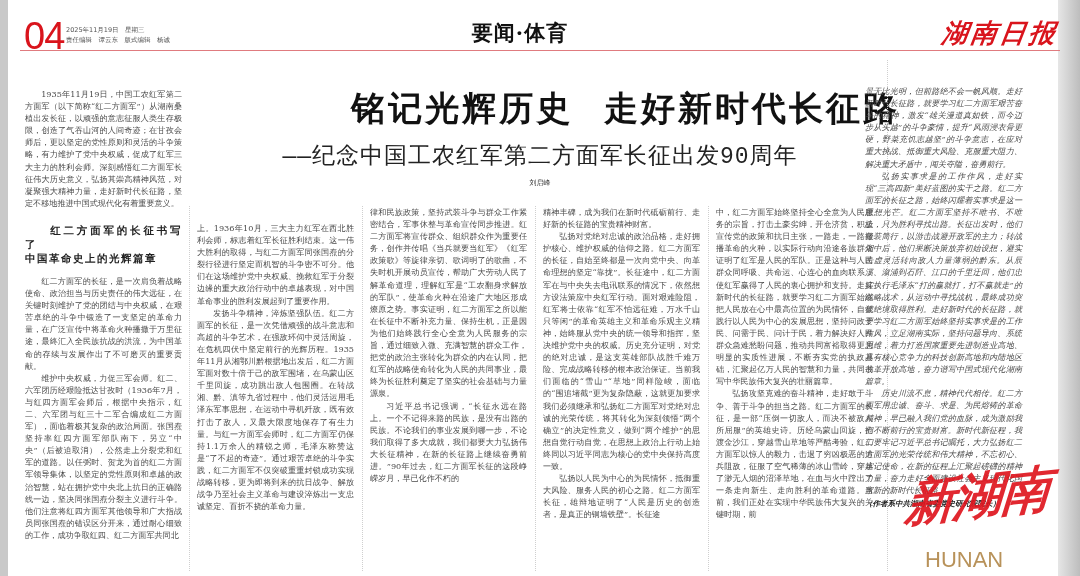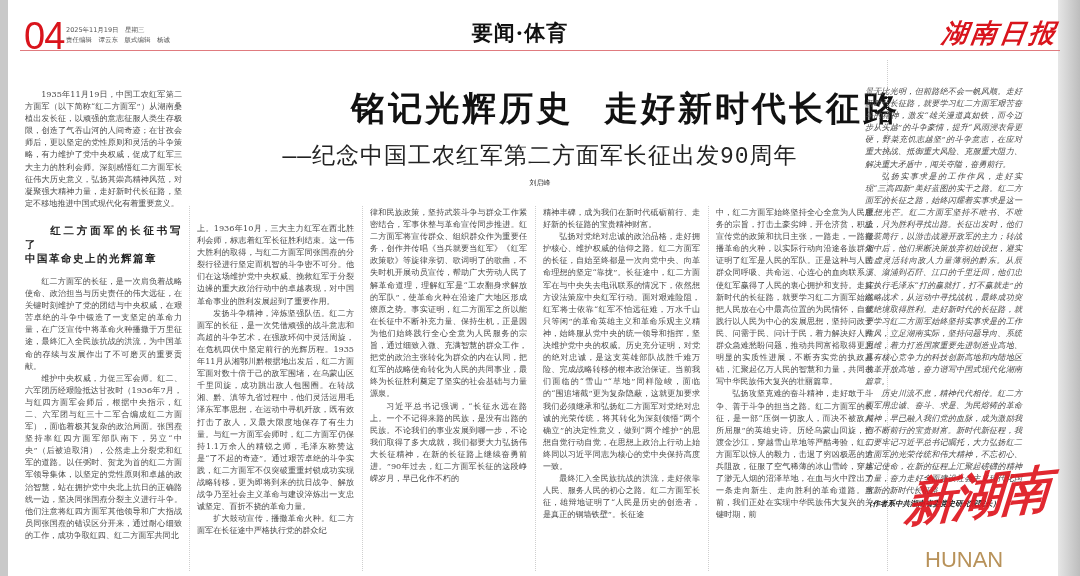--- a/index.html
+++ b/index.html
@@ -73,34 +73,33 @@
     <span>中国革命史上的光辉篇章</span>
   </h3>
   <p>红二方面军的长征，是一次肩负着战略使命、政治担当与历史责任的伟大远征，在关键时刻维护了党的团结与中央权威，在艰苦卓绝的斗争中锻造了一支坚定的革命力量，在广泛宣传中将革命火种播撒于万里征途，最终汇入全民族抗战的洪流，为中国革命的存续与发展作出了不可磨灭的重要贡献。</p>
   <p>维护中央权威，力促三军会师。红二、六军团历经艰险抵达甘孜时（1936年7月，与红四方面军会师后，根据中央指示，红二、六军团与红三十二军合编成红二方面军），面临着极其复杂的政治局面。张国焘坚持率红四方面军部队南下，另立“中央”（后被迫取消），公然走上分裂党和红军的道路。以任弼时、贺龙为首的红二方面军领导集体，以坚定的党性原则和卓越的政治智慧，站在拥护党中央北上抗日的正确路线一边，坚决同张国焘分裂主义进行斗争。他们注意将红四方面军其他领导和广大指战员同张国焘的错误区分开来，通过耐心细致的工作，成功争取红四、红二方面军共同北</p>
 </div>
 <div class="sep" style="left:189px;top:206px;height:365px"></div>
 
 <div class="col col-2">
   <p class="noindent">上。1936年10月，三大主力红军在西北胜利会师，标志着红军长征胜利结束。这一伟大胜利的取得，与红二方面军同张国焘的分裂行径进行坚定而机智的斗争密不可分。他们在这场维护党中央权威、挽救红军于分裂边缘的重大政治行动中的卓越表现，对中国革命事业的胜利发展起到了重要作用。</p>
   <p>发扬斗争精神，淬炼坚强队伍。红二方面军的长征，是一次凭借顽强的战斗意志和高超的斗争艺术，在强敌环伺中灵活周旋，在危机四伏中坚定前行的光辉历程。1935年11月从湘鄂川黔根据地出发后，红二方面军面对数十倍于己的敌军围堵，在乌蒙山区千里回旋，成功跳出敌人包围圈。在转战湘、黔、滇等九省过程中，他们灵活运用毛泽东军事思想，在运动中寻机歼敌，既有效打击了敌人，又最大限度地保存了有生力量。与红一方面军会师时，红二方面军仍保持1.1万余人的精锐之师，毛泽东称赞这是“了不起的奇迹”。通过艰苦卓绝的斗争实践，红二方面军不仅突破重重封锁成功实现战略转移，更为即将到来的抗日战争、解放战争乃至社会主义革命与建设淬炼出一支忠诚坚定、百折不挠的革命力量。</p>
-  <p>扩大鼓动宣传，播撒革命火种。红二方面军在长征途中严格执行党的群众纪</p>
 </div>
 <div class="sep" style="left:362px;top:206px;height:365px"></div>
 
 <div class="col col-3">
   <p class="noindent">律和民族政策，坚持武装斗争与群众工作紧密结合，军事休整与革命宣传同步推进。红二方面军将宣传群众、组织群众作为重要任务，创作并传唱《当兵就要当红军》《红军政策歌》等旋律亲切、歌词明了的歌曲，不失时机开展动员宣传，帮助广大劳动人民了解革命道理，理解红军是“工农翻身求解放的军队”，使革命火种在沿途广大地区形成燎原之势。事实证明，红二方面军之所以能在长征中不断补充力量、保持生机，正是因为他们始终践行全心全意为人民服务的宗旨，通过细致入微、充满智慧的群众工作，把党的政治主张转化为群众的内在认同，把红军的战略使命转化为人民的共同事业，最终为长征胜利奠定了坚实的社会基础与力量源泉。</p>
   <p>习近平总书记强调，“长征永远在路上。一个不记得来路的民族，是没有出路的民族。不论我们的事业发展到哪一步，不论我们取得了多大成就，我们都要大力弘扬伟大长征精神，在新的长征路上继续奋勇前进。”90年过去，红二方面军长征的这段峥嵘岁月，早已化作不朽的</p>
 </div>
 <div class="sep" style="left:535px;top:206px;height:365px"></div>
 
 <div class="col col-4">
   <p class="noindent">精神丰碑，成为我们在新时代砥砺前行、走好新的长征路的宝贵精神财富。</p>
   <p>弘扬对党绝对忠诚的政治品格，走好拥护核心、维护权威的信仰之路。红二方面军的长征，自始至终都是一次向党中央、向革命理想的坚定“靠拢”。长征途中，红二方面军在与中央失去电讯联系的情况下，依然想方设法策应中央红军行动。面对艰难险阻，红军将士依靠“红军不怕远征难，万水千山只等闲”的革命英雄主义和革命乐观主义精神，始终服从党中央的统一领导和指挥，坚决维护党中央的权威。历史充分证明，对党的绝对忠诚，是这支英雄部队战胜千难万险、完成战略转移的根本政治保证。当前我们面临的“雪山”“草地”同样险峻，面临的“围追堵截”更为复杂隐蔽，这就更加要求我们必须继承和弘扬红二方面军对党绝对忠诚的光荣传统，将其转化为深刻领悟“两个确立”的决定性意义，做到“两个维护”的思想自觉行动自觉，在思想上政治上行动上始终同以习近平同志为核心的党中央保持高度一致。</p>
-  <p>最终汇入全民族抗战的洪流，走好依靠人民、服务人民的初心之路。红二方面军长征，雄辩地证明了“人民是历史的创造者，是真正的铜墙铁壁”。长征途</p>
+  <p>弘扬以人民为中心的为民情怀，抵御重大风险、服务人民的初心之路。红二方面军长征，雄辩地证明了“人民是历史的创造者，是真正的铜墙铁壁”。长征途</p>
 </div>
 <div class="sep" style="left:708px;top:206px;height:365px"></div>
 
 <div class="col col-5">
   <p class="noindent">中，红二方面军始终坚持全心全意为人民服务的宗旨，打击土豪劣绅，开仓济贫，积极宣传党的政策和抗日主张，一路走，一路撒播革命的火种，以实际行动向沿途各族群众证明了红军是人民的军队。正是这种与人民群众同呼吸、共命运、心连心的血肉联系，使红军赢得了人民的衷心拥护和支持。走好新时代的长征路，就要学习红二方面军始终把人民放在心中最高位置的为民情怀，自觉践行以人民为中心的发展思想，坚持问政于民、问需于民、问计于民，着力解决好人民群众急难愁盼问题，推动共同富裕取得更为明显的实质性进展，不断夯实党的执政基础，汇聚起亿万人民的智慧和力量，共同书写中华民族伟大复兴的壮丽篇章。</p>
   <p>弘扬攻坚克难的奋斗精神，走好敢于斗争、善于斗争的担当之路。红二方面军的长征，是一部“压倒一切敌人，而决不被敌人所屈服”的英雄史诗。历经乌蒙山回旋，抢渡金沙江，穿越雪山草地等严酷考验，红二方面军以惊人的毅力，击退了穷凶极恶的追兵阻敌，征服了空气稀薄的冰山雪岭，穿越了渺无人烟的沼泽草地，在血与火中蹚出了一条走向新生、走向胜利的革命道路。当前，我们正处在实现中华民族伟大复兴的关键时期，前</p>
 </div>
 <div class="sep" style="left:887px;top:60px;height:511px"></div>
 
 <div class="col col-6">

